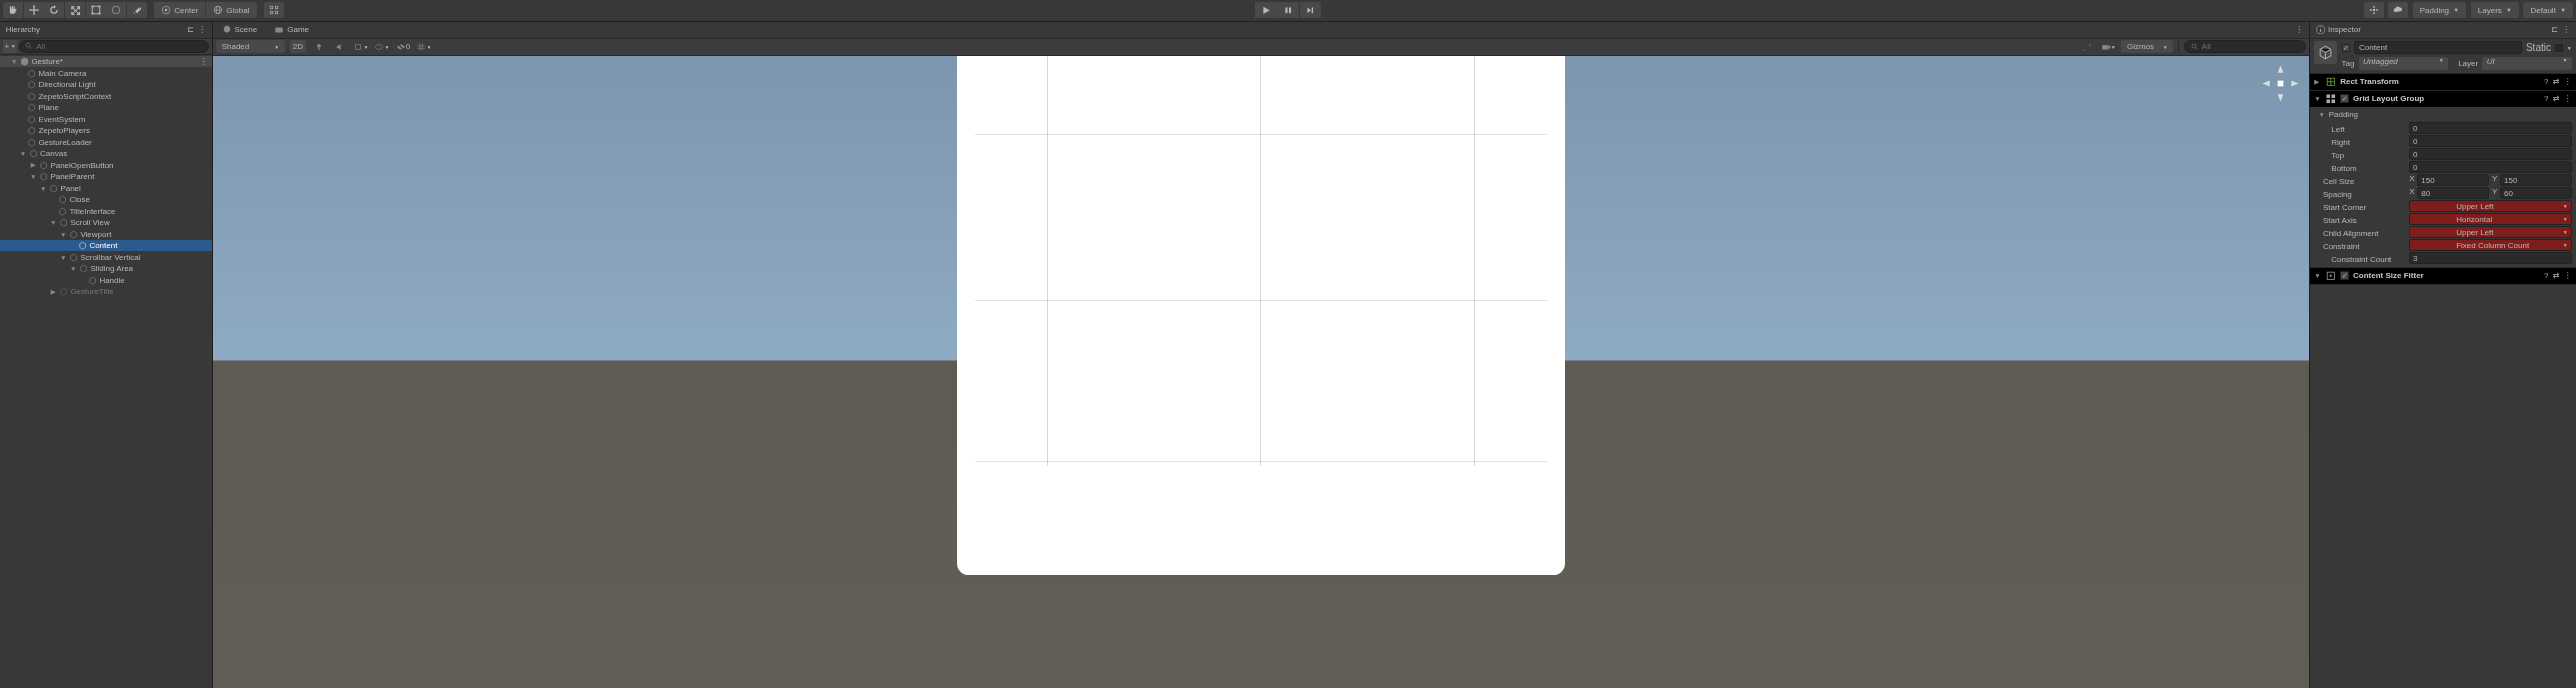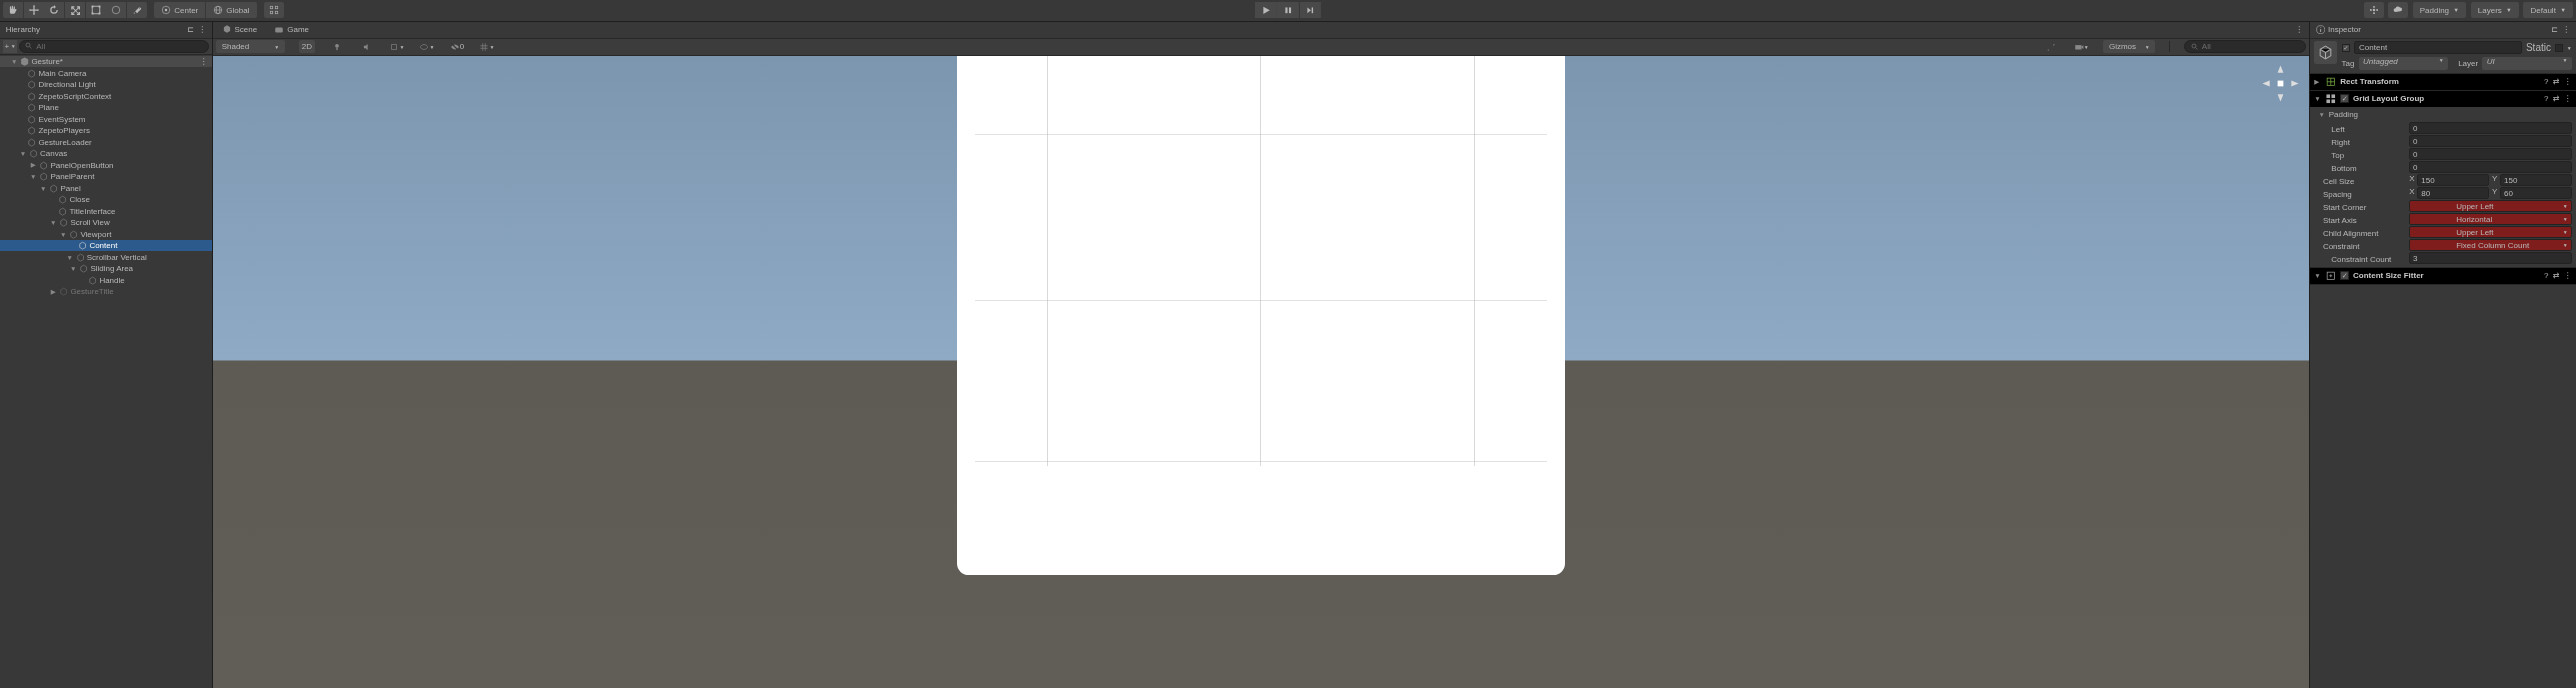--- a/index.html
+++ b/index.html
@@ -32,21 +32,21 @@
 .tree-row.root-row { background: #4a4a4a; }
 .tree-foldout { width: 8.6px; text-align: center; font-size: 6.5px; color: #888; cursor: pointer; }
 .tree-icon { width: 10px; height: 10px; display: flex; align-items: center; justify-content: center; }
 .tree-icon svg { width: 9.3px; height: 9.3px; }
 .tree-label { color: #b8b8b8; }
 .tree-row.selected .tree-label { color: #fff; }
 .scene-panel { flex: 1; background: #383838; display: flex; flex-direction: column; }
 .scene-tabs { height: 17px; display: flex; border-bottom: 0.7px solid #282828; }
 .scene-tab { padding: 0 8.6px; display: flex; align-items: center; gap: 2.9px; background: #383838; }
 .scene-tab.active { background: #383838; border-bottom: 1.4px solid transparent; }
-.scene-toolbar { height: 17px; background: #3c3c3c; display: flex; align-items: center; padding: 0 2.9px; gap: 14px; border-bottom: 0.7px solid #282828; }
+.scene-toolbar { height: 17px; background: #3c3c3c; display: flex; align-items: center; padding: 0 2.9px; gap: 5px; border-bottom: 0.7px solid #282828; }
 .scene-select { height: 13px; background: #494949; border-radius: 2.2px; padding: 0 5.8px; display: flex; align-items: center; gap: 4.3px; }
 .scene-view { flex: 1; position: relative; background: linear-gradient(to bottom, #7c96b0 0%, #8faac4 48%, #5e5b54 48.2%, #615e57 100%); overflow: hidden; }
 .white-panel { position: absolute; left: 35.5%; top: 0; width: 29%; height: 82%; background: #fff; border-radius: 0 0 11.5px 11.5px; }
 .grid-l1 { position: absolute; left: 14.8%; top: 0; bottom: 21%; width: 0.7px; background: rgba(180,180,180,0.5); }
 .grid-l2 { position: absolute; left: 49.9%; top: 0; bottom: 21%; width: 0.7px; background: rgba(180,180,180,0.5); }
 .grid-l3 { position: absolute; left: 85%; top: 0; bottom: 21%; width: 0.7px; background: rgba(180,180,180,0.5); }
 .grid-h1 { position: absolute; left: 3%; right: 3%; top: 15%; height: 0.7px; background: rgba(180,180,180,0.4); }
 .grid-h2 { position: absolute; left: 3%; right: 3%; top: 47%; height: 0.7px; background: rgba(180,180,180,0.4); }
 .grid-h3 { position: absolute; left: 3%; right: 3%; top: 78%; height: 0.7px; background: rgba(180,180,180,0.4); }
 .persp-gizmo { position: absolute; right: 8.6px; top: 8.6px; width: 39px; height: 39px; }
@@ -367,21 +367,21 @@
             <span class="tree-label">Viewport</span>
           </div>
         <div class="tree-row selected" style="padding-left:78px;">
             <span class="tree-icon">
               <svg viewBox="0 0 16 16">
                 <path d="M8 2l5 3v6l-5 3-5-3V5z" fill="none" stroke="#ddd"></path>
               </svg>
             </span>
             <span class="tree-label">Content</span>
           </div>
-        <div class="tree-row" style="justify-content:center;">
+        <div class="tree-row" style="padding-left:59px;">
             <span class="tree-foldout">▼</span>
             <span class="tree-icon">
               <svg viewBox="0 0 16 16">
                 <path d="M8 2l5 3v6l-5 3-5-3V5z" fill="none" stroke="#888"></path>
               </svg>
             </span>
             <span class="tree-label">Scrollbar Vertical</span>
           </div>
         <div class="tree-row" style="padding-left:69px;">
             <span class="tree-foldout">▼</span>

